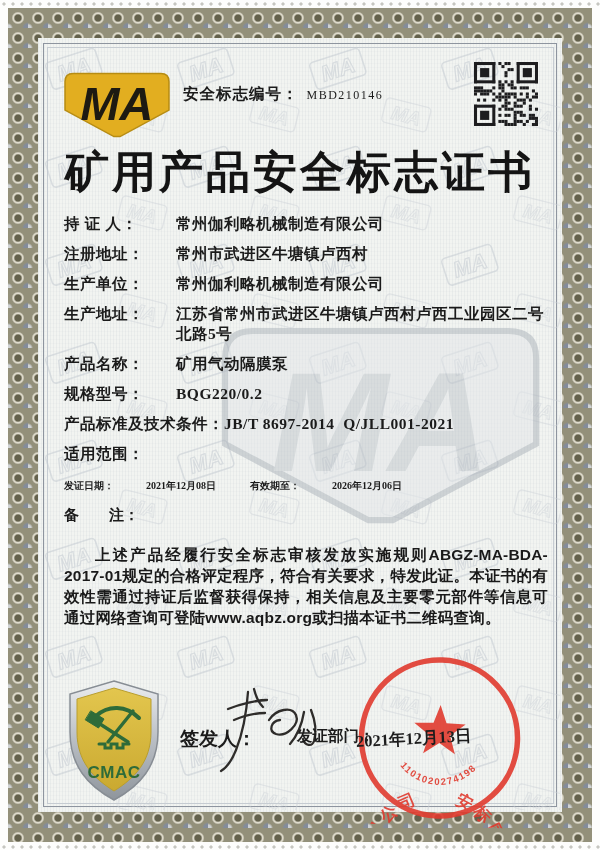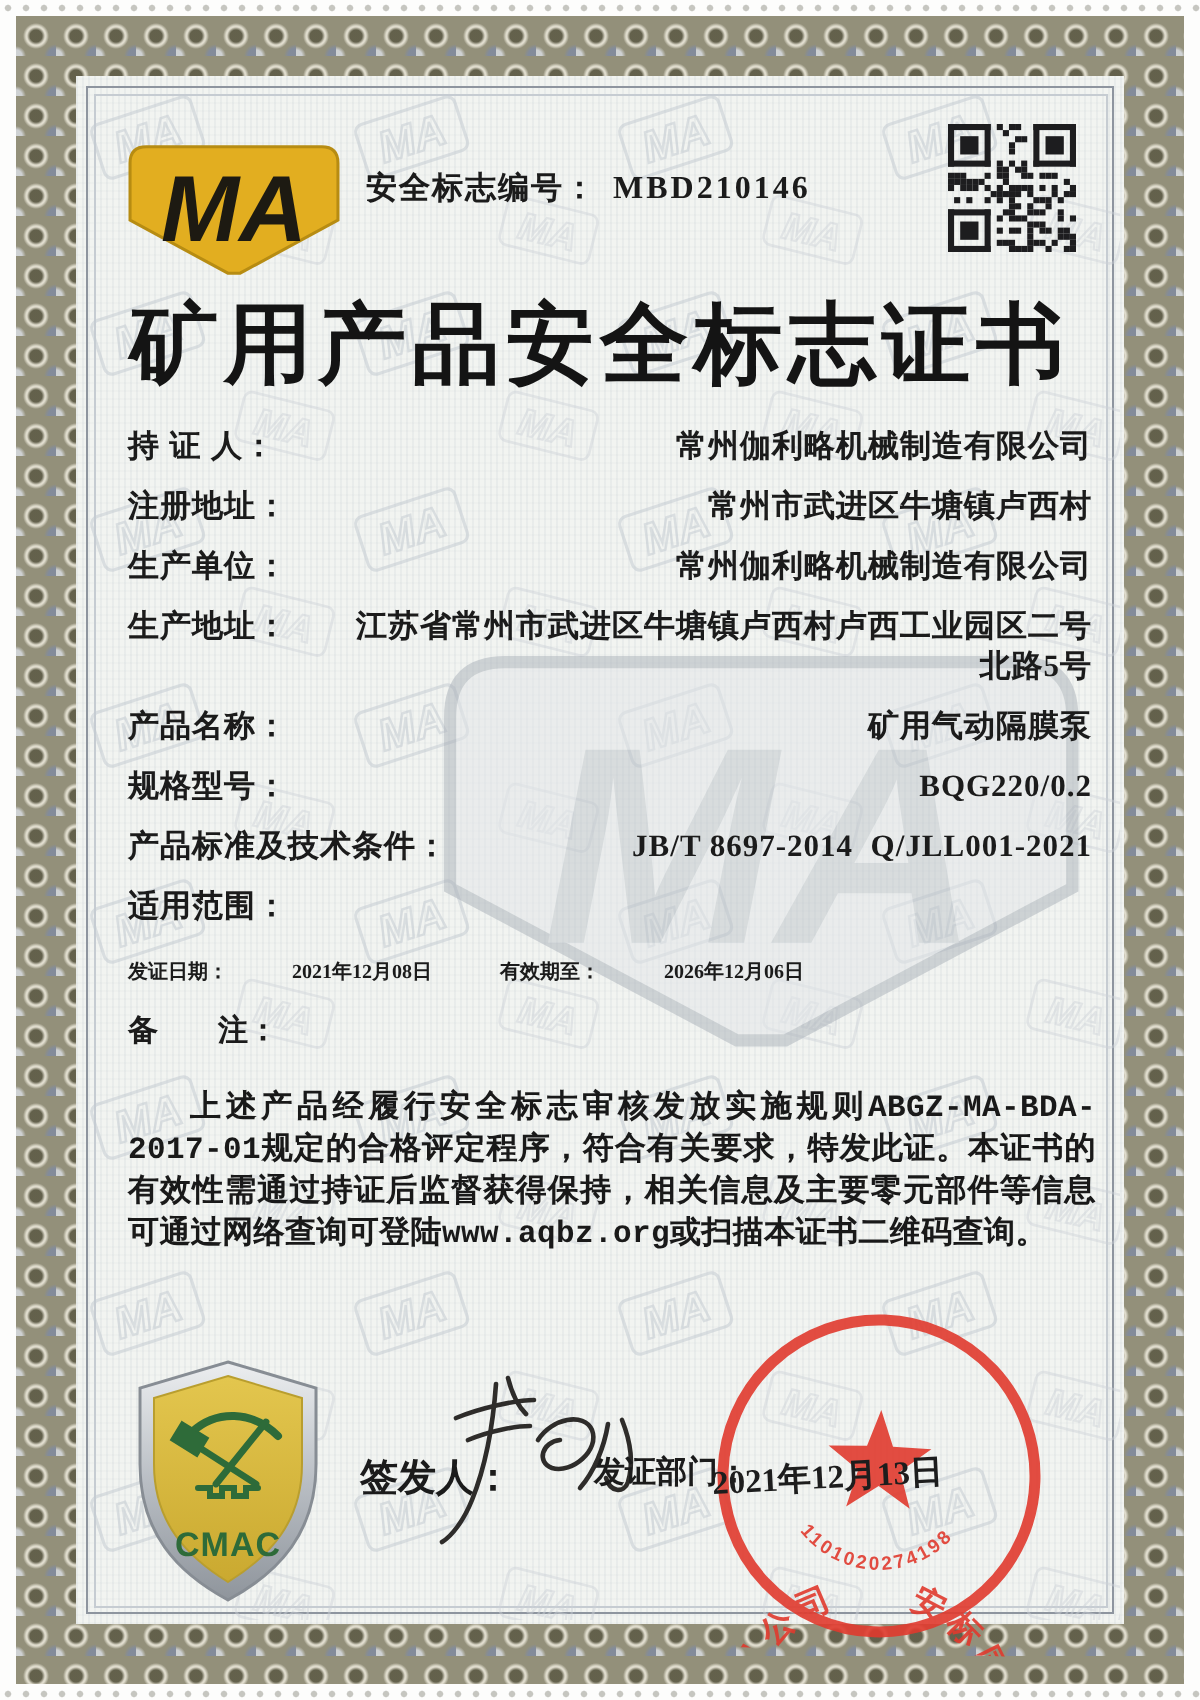--- a/index.html
+++ b/index.html
@@ -24,39 +24,39 @@
       repeating-linear-gradient(0deg, rgba(160,170,180,.05) 0 1px, rgba(0,0,0,0) 1px 4px);}
   .frame{position:absolute;z-index:3;pointer-events:none;}
   .frame-outer{inset:43px;border:1.5px solid #8e959f;}
   .frame-inner{inset:46.5px;border:1px solid #c6ccd2;}
   .wm-layer{position:absolute;inset:40px;z-index:3;pointer-events:none;}
   .content{position:absolute;inset:0;z-index:4;color:#1b1b1b;}
   .abs{position:absolute;}
   
   .ma-logo{left:64px;top:72px;width:106px;height:66px;}
   .cert-no{left:183px;top:84px;font-size:15.5px;font-weight:600;letter-spacing:1px;}
-  .cert-no .no-val{font-family:"Liberation Serif",serif;font-size:16px;font-weight:700;
+  .cert-no .no-val{font-family:"Liberation Serif",serif;font-size:12px;font-weight:400;
                    letter-spacing:1.5px;margin-left:8px;}
   .qr{left:474px;top:62px;width:64px;height:64px;}
   .title{left:0;right:0;top:143px;text-align:center;margin:0;
          font-family:"Liberation Serif",serif;font-weight:900;font-size:44px;
          letter-spacing:3px;color:#141414;}
   
   .fields{left:64px;right:54px;top:214px;}
   .row{display:flex;align-items:flex-start;margin-bottom:10px;line-height:20px;}
   .lbl{flex:0 0 auto;min-width:112px;font-size:15.5px;font-weight:600;letter-spacing:.5px;white-space:nowrap;}
   .val{flex:1;font-family:"Liberation Serif",serif;font-size:15.5px;font-weight:600;
-       letter-spacing:.5px;white-space:pre-wrap;text-align:right;}
+       letter-spacing:.5px;white-space:pre-wrap;}
   .dates{left:64px;top:479px;display:flex;align-items:baseline;font-size:10px;}
   .dates .lbl2{font-weight:600;}
   .dates .dval{font-family:"Liberation Serif",serif;font-weight:600;margin-left:32px;}
   .dates .vlabel{margin-left:34px;}
   .remark{left:64px;top:506px;font-size:15px;font-weight:700;}
   .statement{left:64px;right:52px;top:544px;margin:0;text-indent:2em;text-align:justify;
-             font-family:Liberation Mono, monospace;font-size:15.5px;font-weight:700;
+             font-family:Liberation Sans, sans-serif;font-size:15.5px;font-weight:700;
              line-height:21px;letter-spacing:.2px;color:#191919;}
   
   .shield{left:64px;top:678px;width:100px;height:126px;}
   .signer-label{left:180px;top:726px;font-size:19px;font-weight:700;}
   .signature{left:214px;top:684px;width:118px;height:102px;}
   .dept-label{left:297px;top:726px;font-size:15.5px;font-weight:700;}
   .stamp{left:352px;top:650px;width:176px;height:176px;transform:rotate(2deg);}
   .stamp-date{left:356px;top:728px;font-family:"Liberation Serif",serif;font-size:16.5px;
               font-weight:600;color:#1d1d1d;transform:rotate(-3deg);z-index:6;}
 </style>

